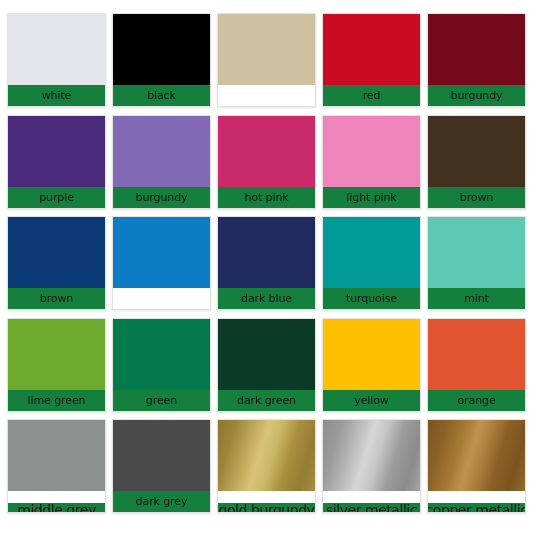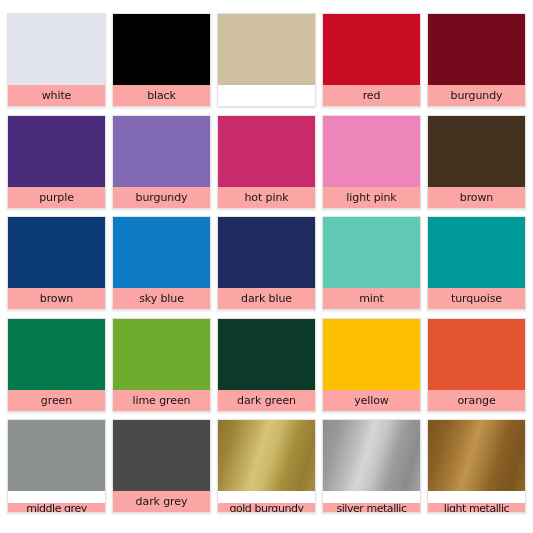--- a/index.html
+++ b/index.html
@@ -44,25 +44,25 @@
   .swatch-label {
     flex: 1 1 auto;
     display: flex;
     align-items: center;
     justify-content: center;
     font-size: 11px;
     line-height: 1;
     color: #151515;
     letter-spacing: -0.1px;
     white-space: nowrap;
-    background: #fca5a5;
+    background: #15803d;
     padding: 0 1px;
   }
   .swatch-label.tight {
-    font-size: 11px;
+    font-size: 14px;
     letter-spacing: -0.45px;
     margin-top: 12px;
   }
 </style>
 </head>
 <body>
 
 <div id="swatch-grid">
     <div class="swatch-card">
       <div class="swatch-color" style="background: rgb(226, 230, 236);"></div>
@@ -102,41 +102,40 @@
     <div class="swatch-card">
       <div class="swatch-color" style="background: rgb(67, 49, 31);"></div>
       <div class="swatch-label">brown</div>
     </div>
     <div class="swatch-card">
       <div class="swatch-color" style="background: rgb(11, 58, 118);"></div>
       <div class="swatch-label">brown</div>
     </div>
     <div class="swatch-card">
       <div class="swatch-color" style="background: rgb(13, 124, 196);"></div>
-      <div class="swatch-label">sky blue</div>
     </div>
     <div class="swatch-card">
       <div class="swatch-color" style="background: rgb(31, 42, 94);"></div>
       <div class="swatch-label">dark blue</div>
     </div>
     <div class="swatch-card">
+      <div class="swatch-color" style="background: rgb(0, 154, 152);"></div>
+      <div class="swatch-label">turquoise</div>
+    </div>
+    <div class="swatch-card">
       <div class="swatch-color" style="background: rgb(95, 201, 180);"></div>
       <div class="swatch-label">mint</div>
     </div>
     <div class="swatch-card">
-      <div class="swatch-color" style="background: rgb(0, 154, 152);"></div>
-      <div class="swatch-label">turquoise</div>
+      <div class="swatch-color" style="background: rgb(111, 171, 47);"></div>
+      <div class="swatch-label">lime green</div>
     </div>
     <div class="swatch-card">
       <div class="swatch-color" style="background: rgb(4, 121, 75);"></div>
       <div class="swatch-label">green</div>
-    </div>
-    <div class="swatch-card">
-      <div class="swatch-color" style="background: rgb(111, 171, 47);"></div>
-      <div class="swatch-label">lime green</div>
     </div>
     <div class="swatch-card">
       <div class="swatch-color" style="background: rgb(11, 58, 40);"></div>
       <div class="swatch-label">dark green</div>
     </div>
     <div class="swatch-card">
       <div class="swatch-color" style="background: rgb(252, 192, 0);"></div>
       <div class="swatch-label">yellow</div>
     </div>
     <div class="swatch-card">
@@ -154,15 +153,15 @@
     <div class="swatch-card">
       <div class="swatch-color" style="background: linear-gradient(107deg, rgb(140, 116, 49) 0%, rgb(157, 134, 57) 16%, rgb(195, 173, 94) 34%, rgb(216, 196, 120) 44%, rgb(203, 184, 105) 55%, rgb(169, 143, 61) 70%, rgb(147, 124, 51) 86%, rgb(167, 143, 68) 100%);"></div>
       <div class="swatch-label tight">gold burgundy</div>
     </div>
     <div class="swatch-card">
       <div class="swatch-color" style="background: linear-gradient(107deg, rgb(141, 141, 141) 0%, rgb(154, 154, 154) 16%, rgb(189, 189, 189) 34%, rgb(214, 214, 214) 45%, rgb(198, 198, 198) 56%, rgb(157, 157, 157) 70%, rgb(139, 139, 139) 86%, rgb(163, 163, 163) 100%);"></div>
       <div class="swatch-label tight">silver metallic</div>
     </div>
     <div class="swatch-card">
       <div class="swatch-color" style="background: linear-gradient(107deg, rgb(122, 84, 32) 0%, rgb(138, 96, 38) 16%, rgb(168, 124, 54) 34%, rgb(192, 148, 80) 45%, rgb(171, 127, 60) 56%, rgb(139, 96, 38) 70%, rgb(123, 84, 32) 86%, rgb(145, 106, 44) 100%);"></div>
-      <div class="swatch-label tight">light metallic</div>
+      <div class="swatch-label tight">copper metallic</div>
     </div>
   </div>
 
 </body></html>

